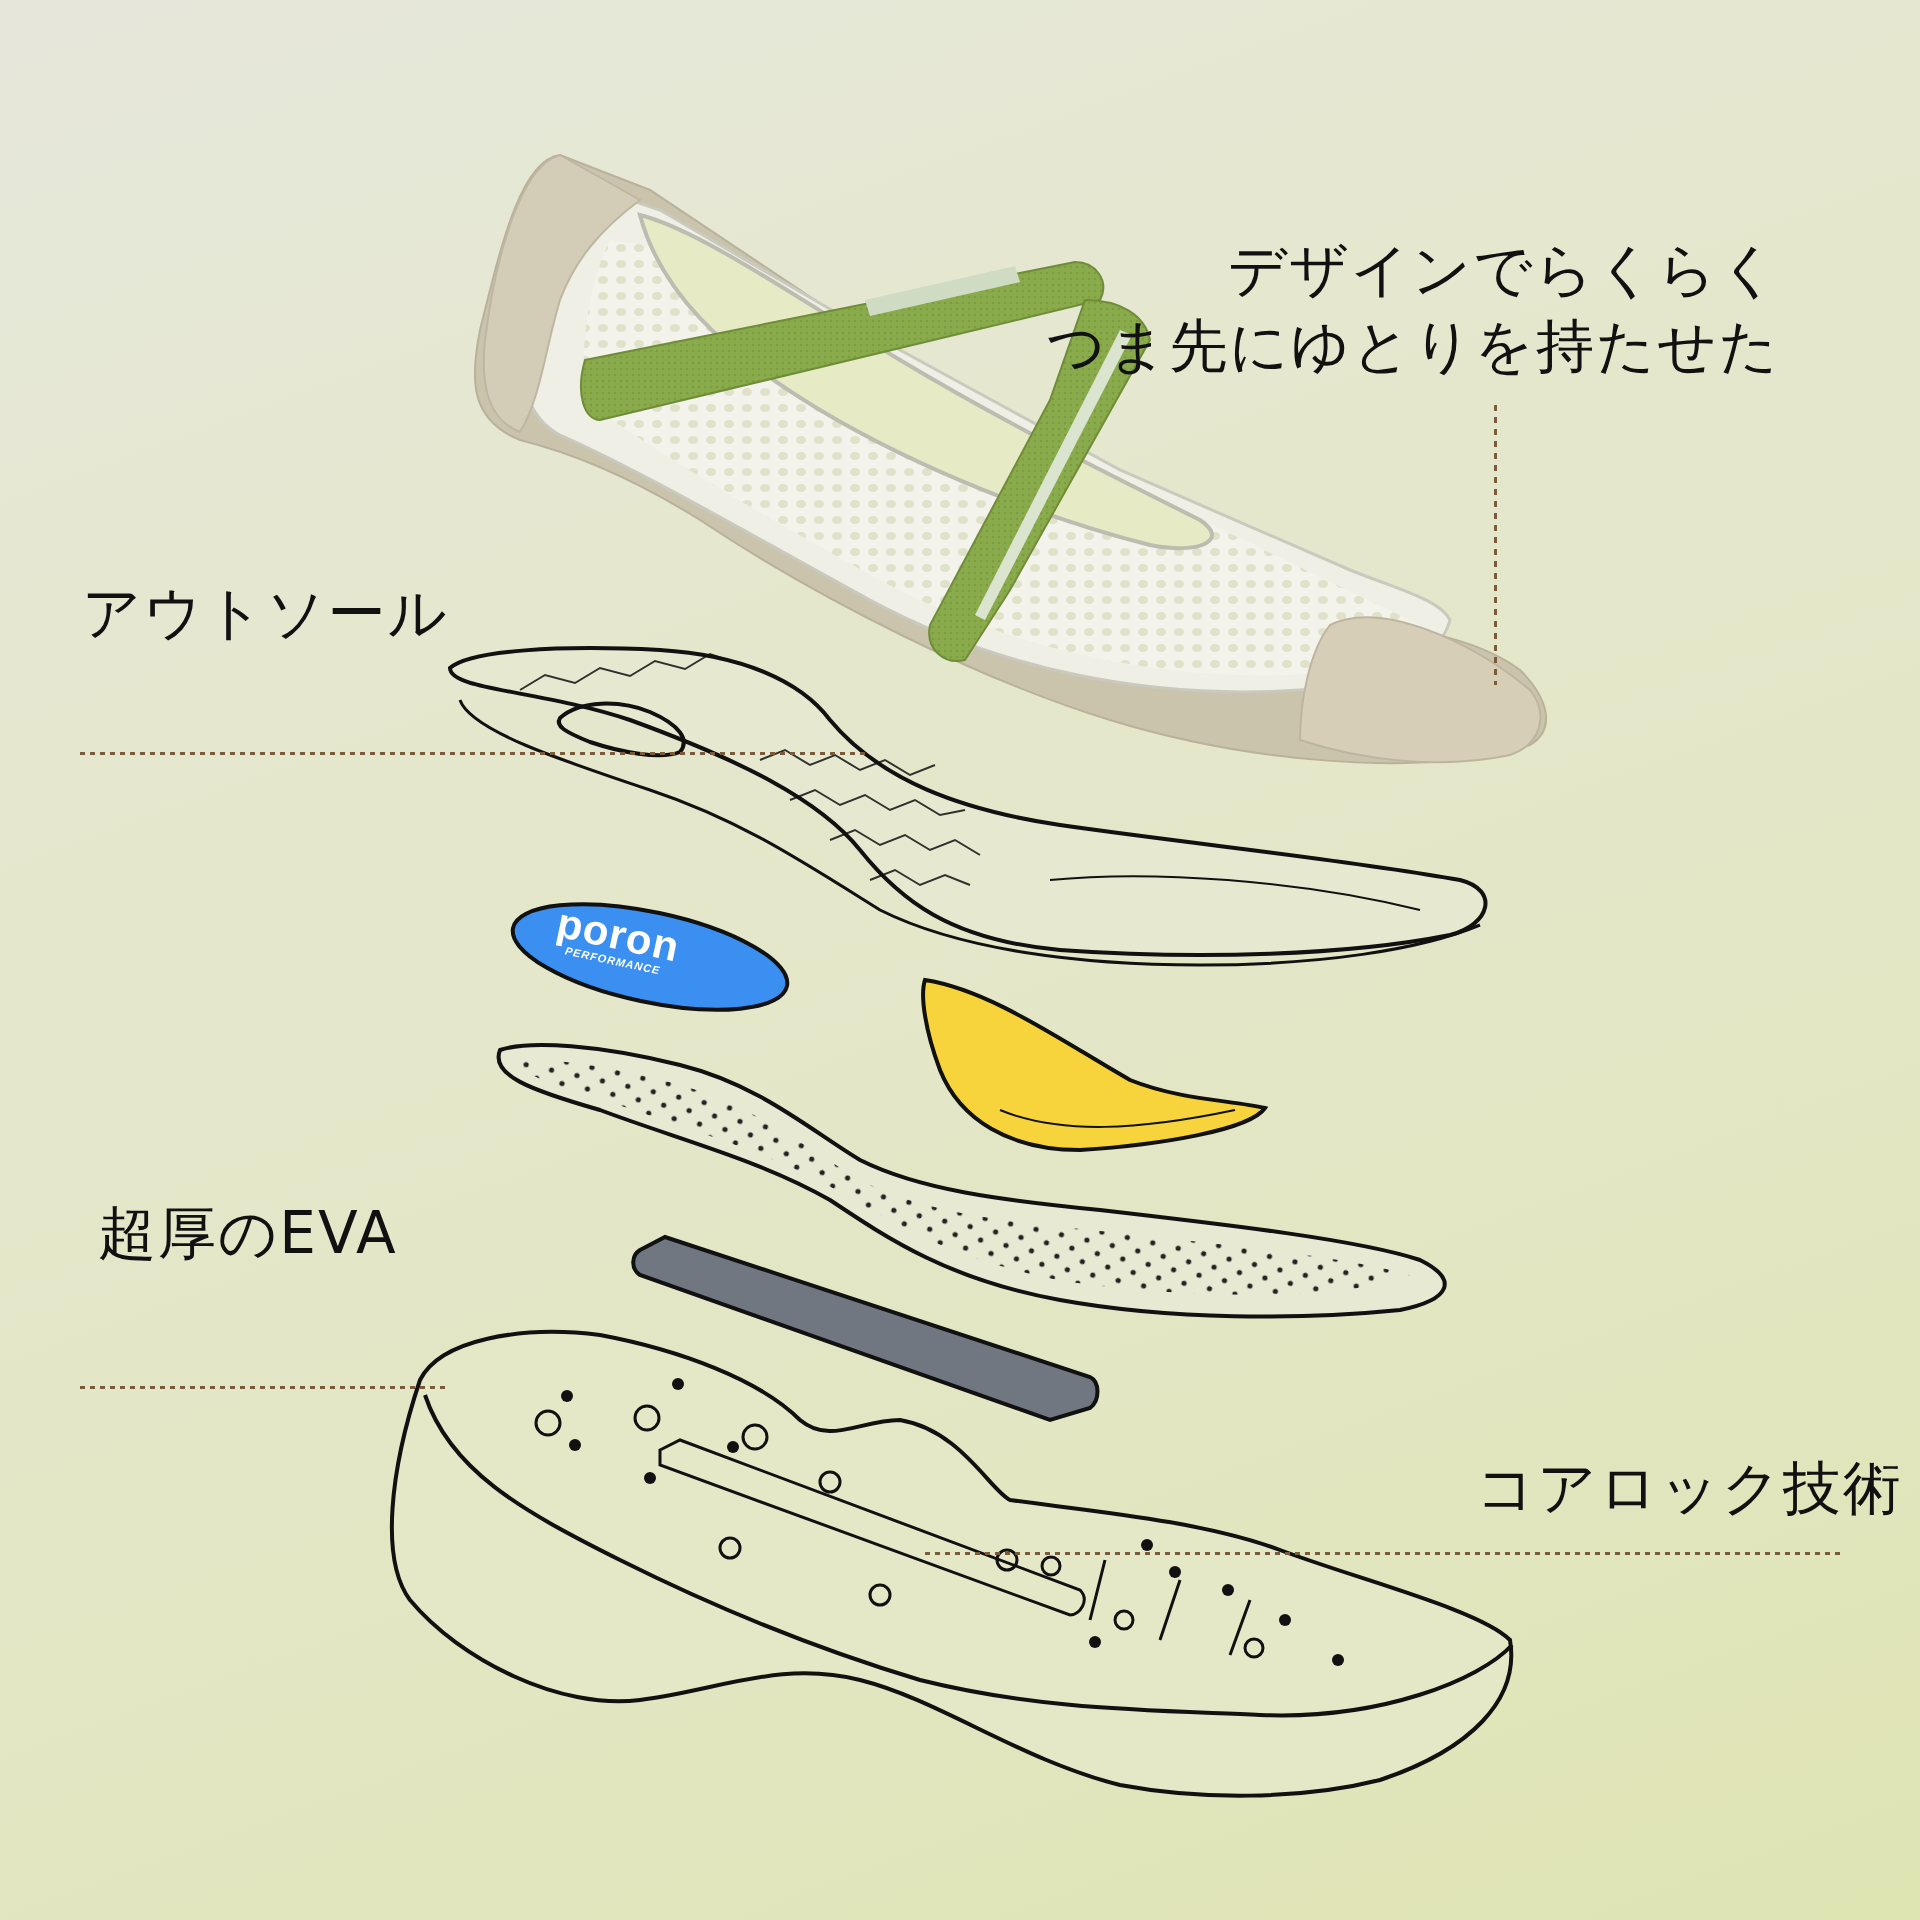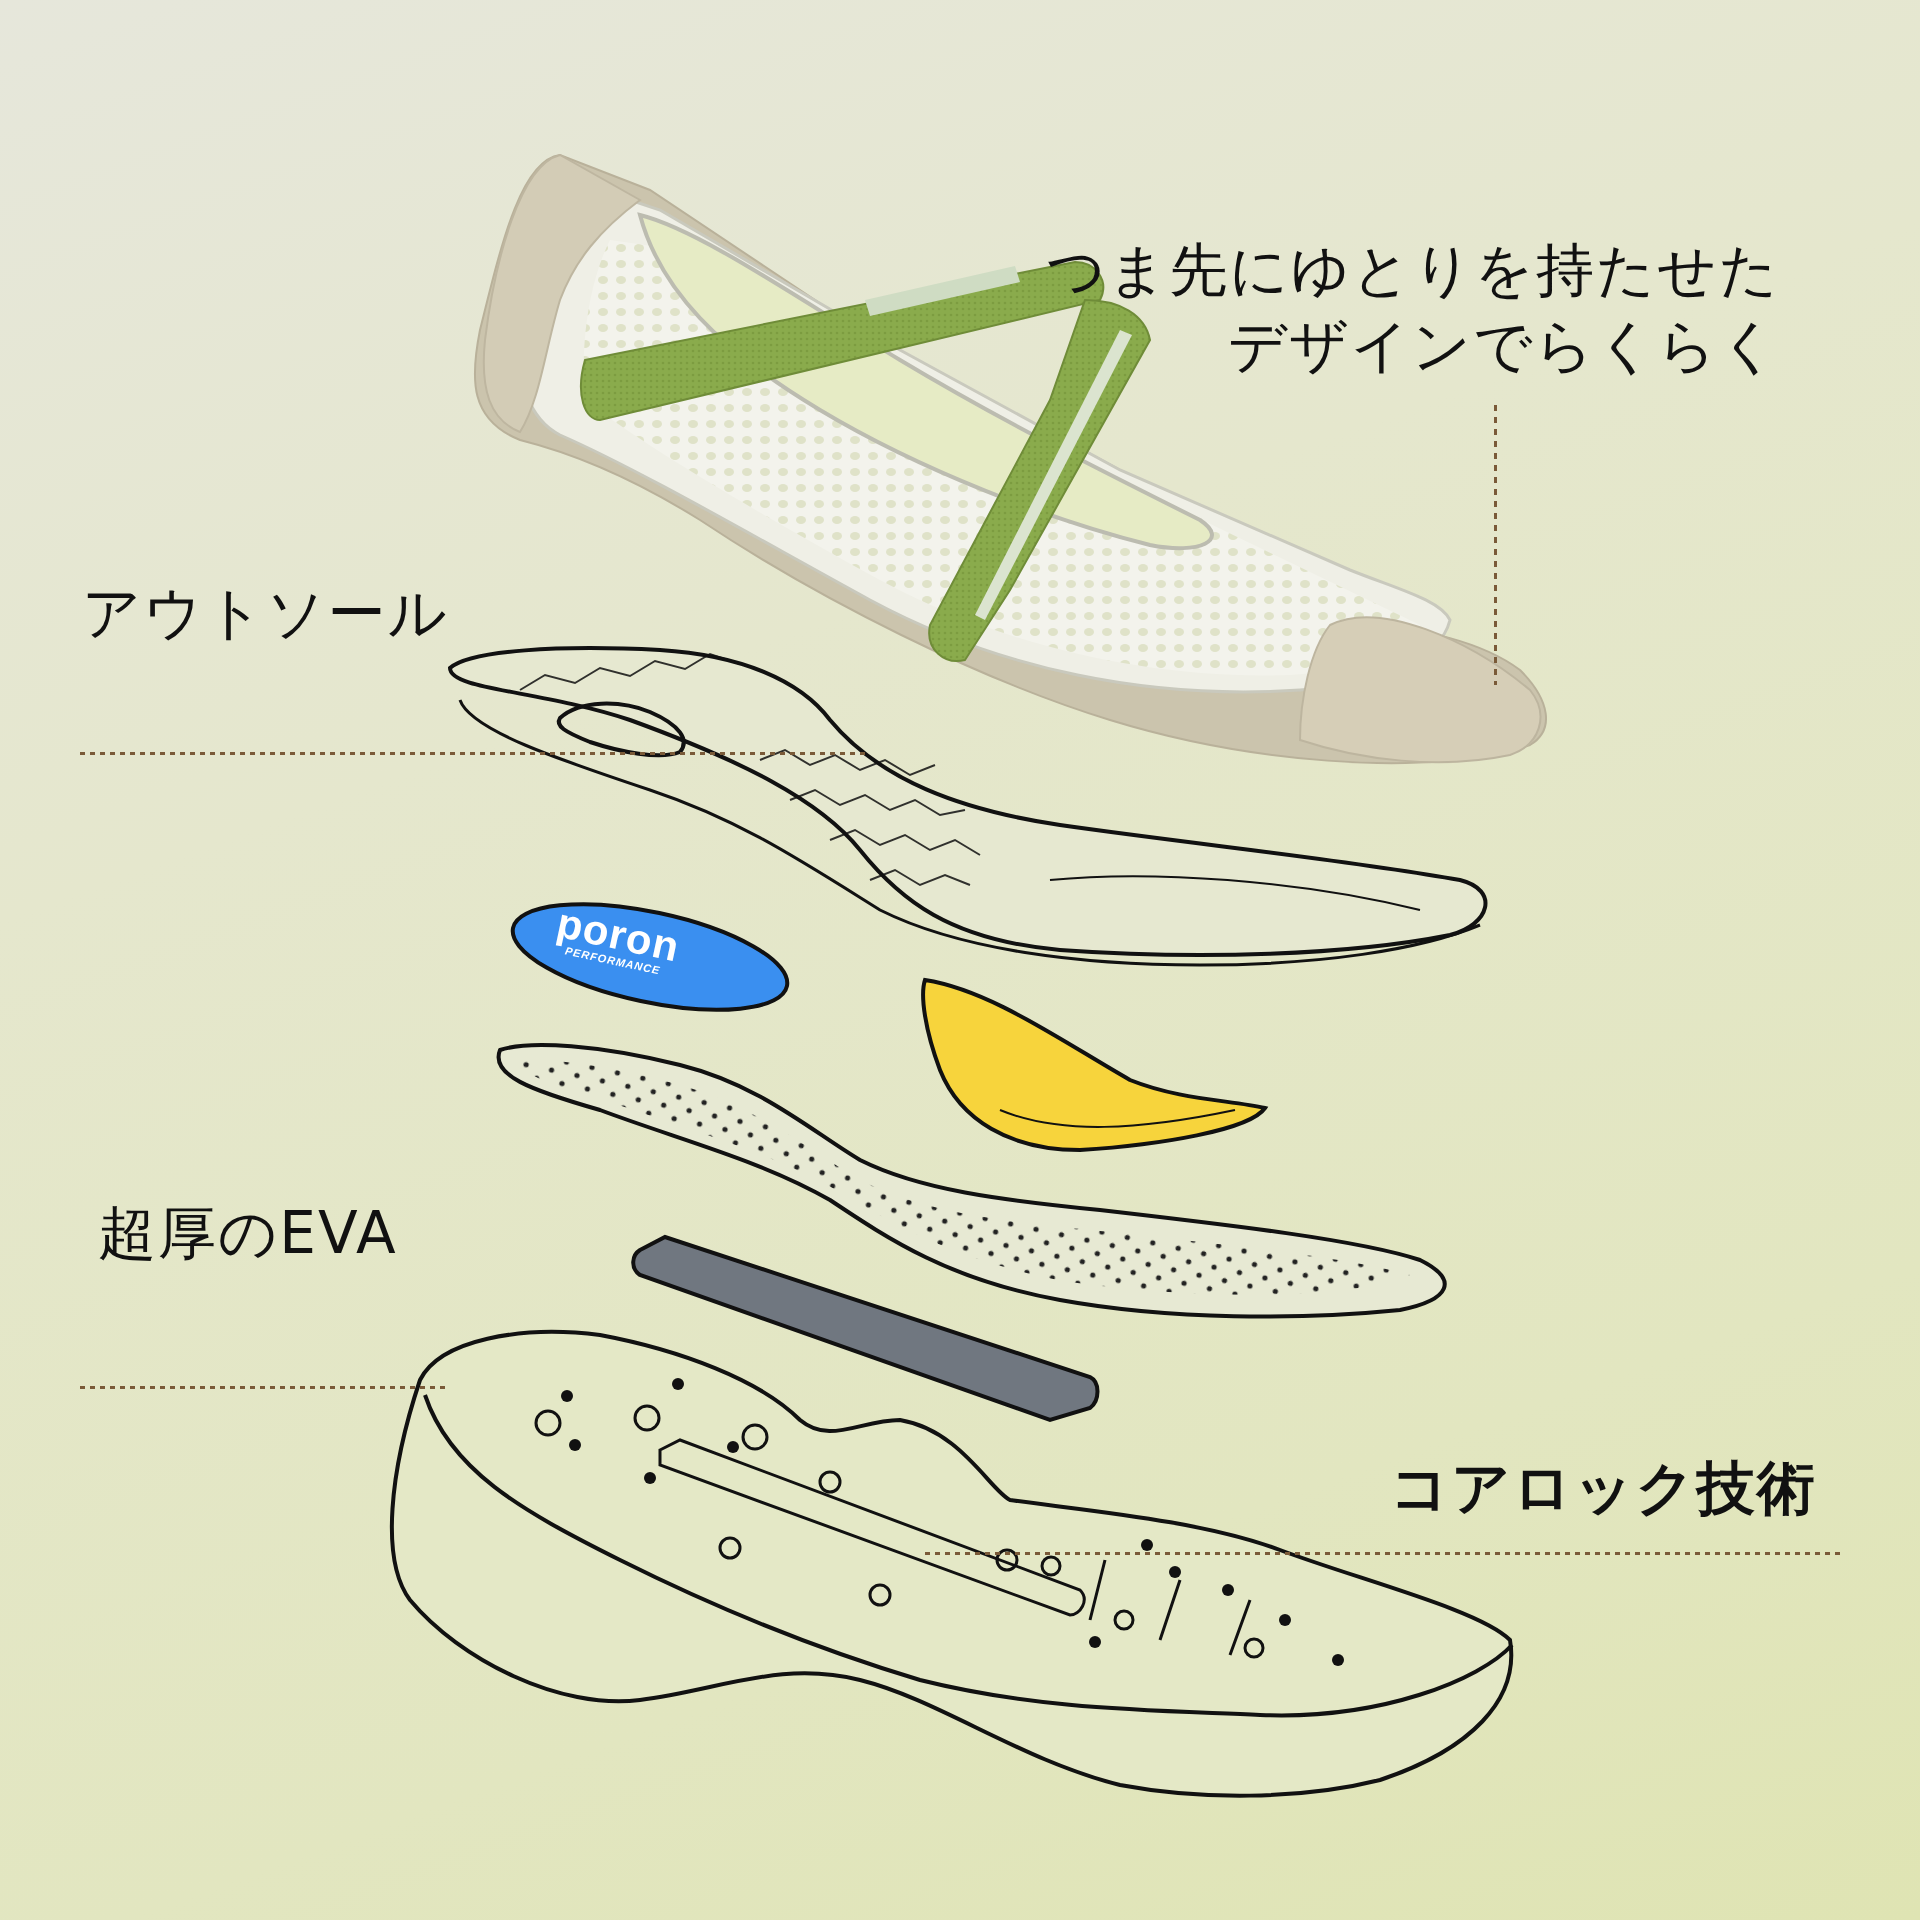--- a/index.html
+++ b/index.html
@@ -130,31 +130,31 @@
     </g>
   </g>
 </svg>
 
 <div style="position:absolute; left:555px; top:915px; transform:rotate(12deg); z-index:3; color:#fff; text-align:center;">
   <div style="font-family:'Liberation Sans',sans-serif; font-size:42px; font-weight:700; letter-spacing:1px; line-height:40px;">poron</div>
   <div style="font-family:'Liberation Sans',sans-serif; font-size:11px; font-weight:700; font-style:italic; letter-spacing:1px;">PERFORMANCE</div>
 </div>
 
 <div class="label right" style="right:140px; top:232px;">
+  <span>デザインでらくらく</span>
   <span>つま先にゆとりを持たせた</span>
-  <span>デザインでらくらく</span>
 </div>
 <div class="vdot" style="left:1494px; top:405px; height:280px;"></div>
 
 <div class="label" style="left:82px; top:575px;">
   <span>アウトソール</span>
 </div>
 <div class="dotline" style="left:80px; top:752px; width:790px;"></div>
 
 <div class="label" style="left:82px; top:1195px;margin-left:16px;">
   <span>超厚のEVA</span>
 </div>
 <div class="dotline" style="left:80px; top:1386px; width:365px;"></div>
 
-<div class="label" style="left:1390px; top:1450px;font-weight:bold;">
+<div class="label" style="left:1476px; top:1450px;">
   <span>コアロック技術</span>
 </div>
 <div class="dotline" style="left:925px; top:1552px; width:915px;"></div>
 
 </body></html>

